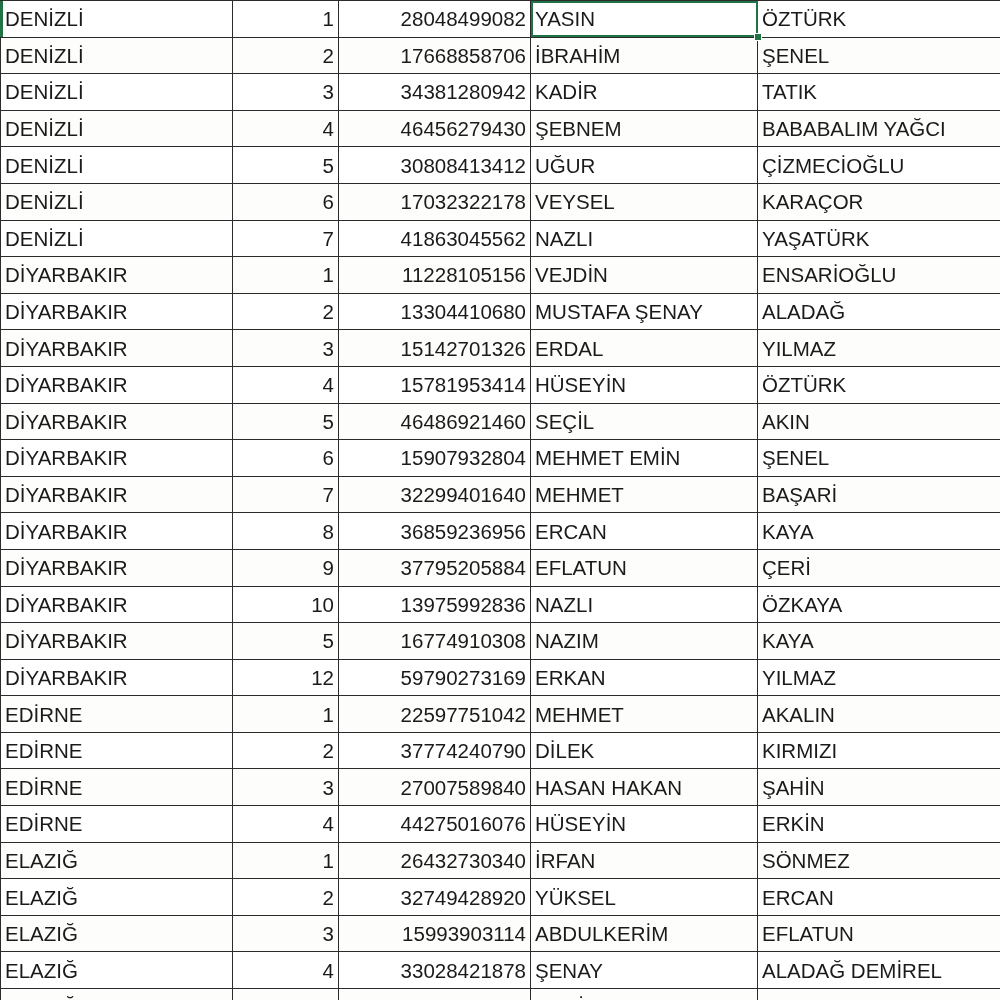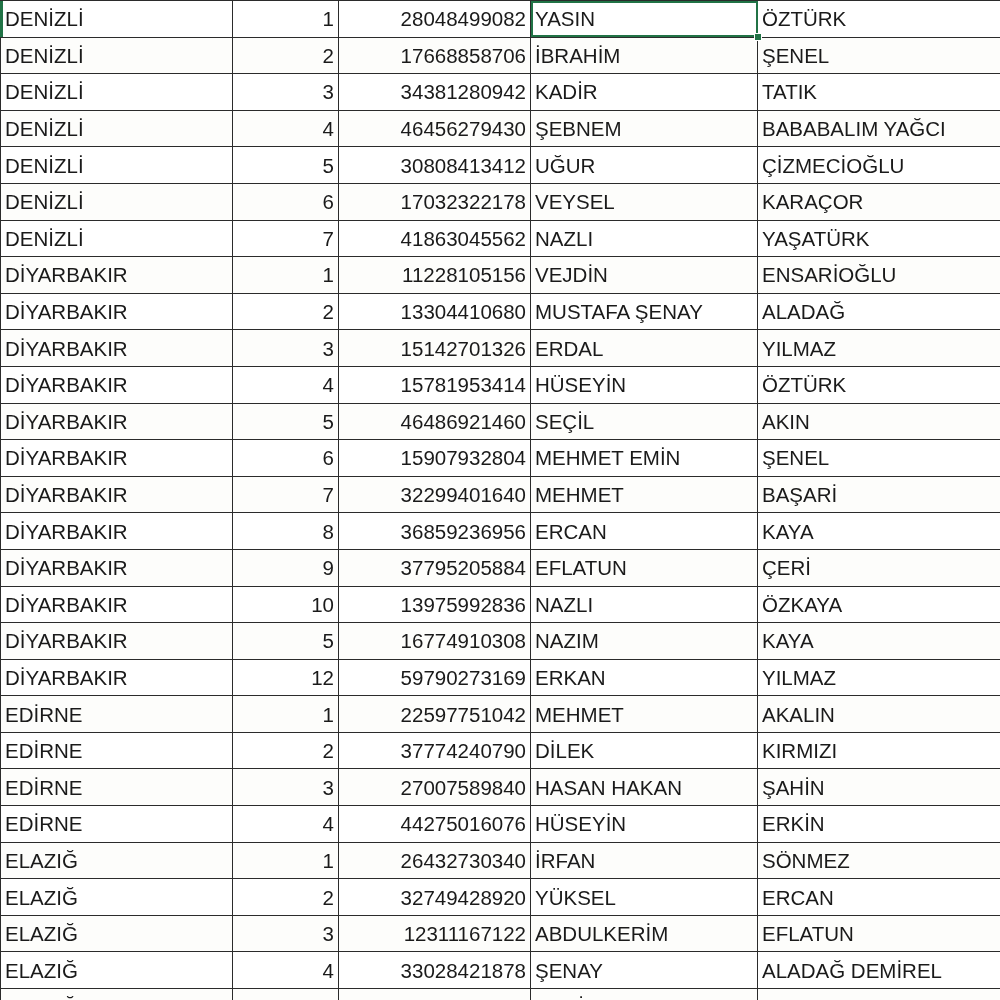--- a/index.html
+++ b/index.html
@@ -271,21 +271,21 @@
         <tr>
           <td class="txt">ELAZIĞ</td>
           <td class="num">2</td>
           <td class="num">32749428920</td>
           <td class="txt">YÜKSEL</td>
           <td class="txt">ERCAN</td>
         </tr>
         <tr class="alt">
           <td class="txt">ELAZIĞ</td>
           <td class="num">3</td>
-          <td class="num">12311167122</td>
+          <td class="num">15993903114</td>
           <td class="txt">ABDULKERİM</td>
           <td class="txt">EFLATUN</td>
         </tr>
         <tr>
           <td class="txt">ELAZIĞ</td>
           <td class="num">4</td>
           <td class="num">33028421878</td>
           <td class="txt">ŞENAY</td>
           <td class="txt">ALADAĞ DEMİREL</td>
         </tr>

